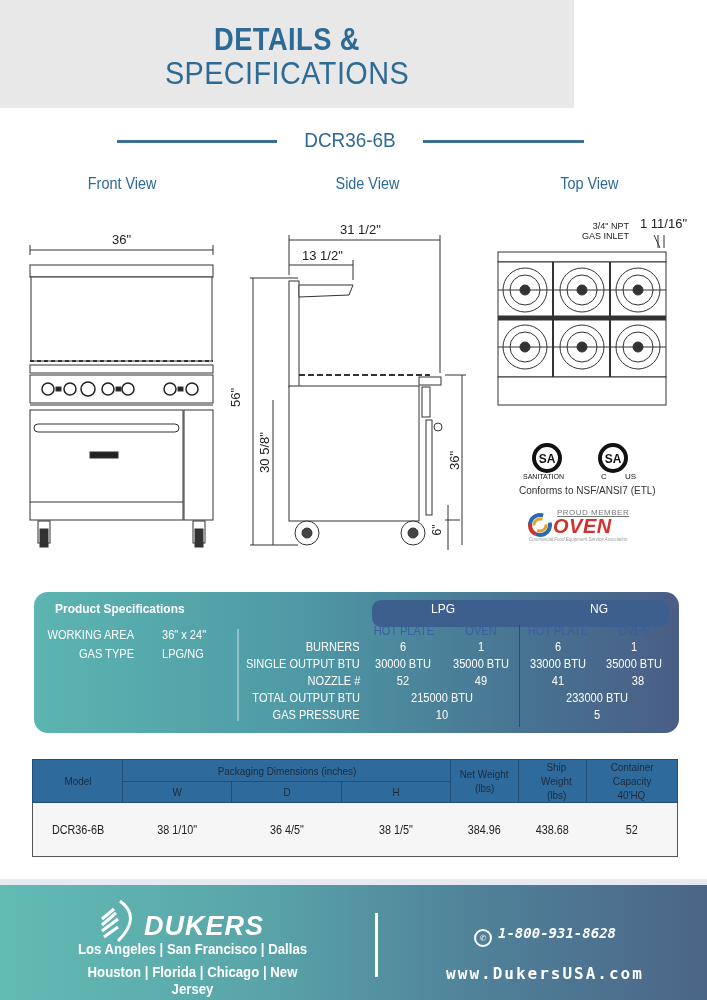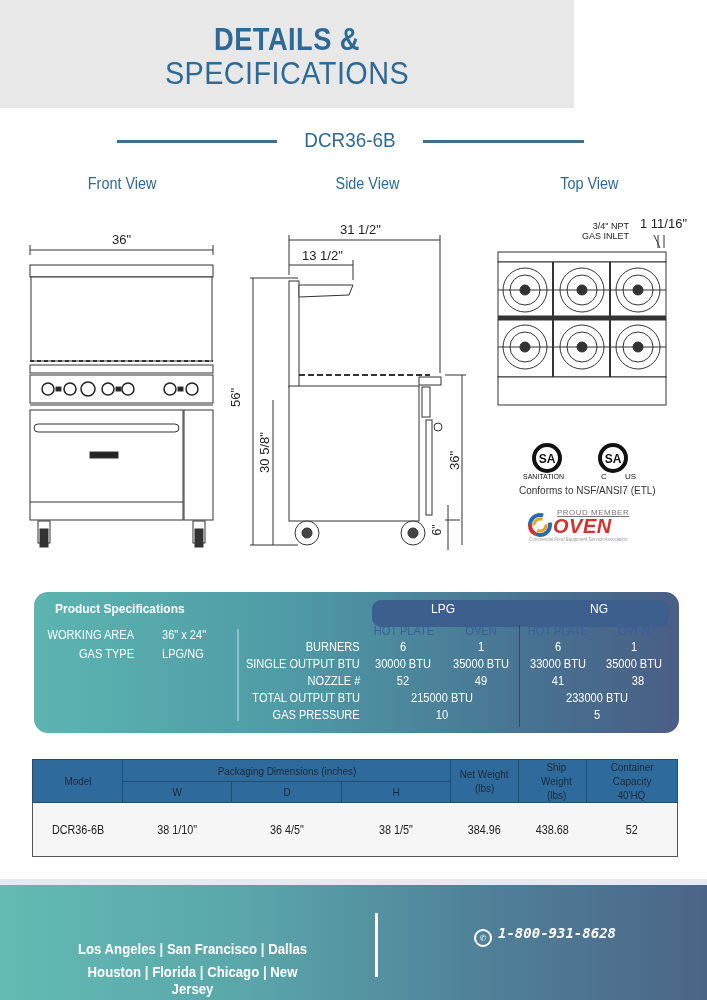--- a/index.html
+++ b/index.html
@@ -291,19 +291,27 @@
       <td><span>38 1/5"</span></td>
       <td><span>384.96</span></td>
       <td><span>438.68</span></td>
       <td><span>52</span></td>
     </tr>
   </tbody>
 </table>
 
 <div class="footer">
   <div class="strip"></div>
+  <div class="logo">
+    <svg width="46" height="46" style="position:absolute; left:0; top:0;">
+      <path d="M22 4 Q44 20 20 44" stroke="#fff" stroke-width="3" fill="none"></path>
+      <path d="M4 22 L16 12 M4 28 L18 16 M4 34 L20 22 M6 40 L20 30" stroke="#fff" stroke-width="3"></path>
+    </svg>
+    <span class="word">DUKERS</span>
+  </div>
   <div class="cities" style="top:55px;">Los Angeles | San Francisco | Dallas</div>
   <div class="cities" style="top:78px;">Houston | Florida | Chicago | New Jersey</div>
   <div class="vsep"></div>
   <div class="contact" style="top:40px; font-size:14px;">
     <span class="ic">✆</span><span>1-800-931-8628</span>
   </div>
+  <div class="contact" style="top:79px; font-size:16px; letter-spacing:2px; font-style:normal;">www.DukersUSA.com</div>
 </div>
 
 </body></html>

